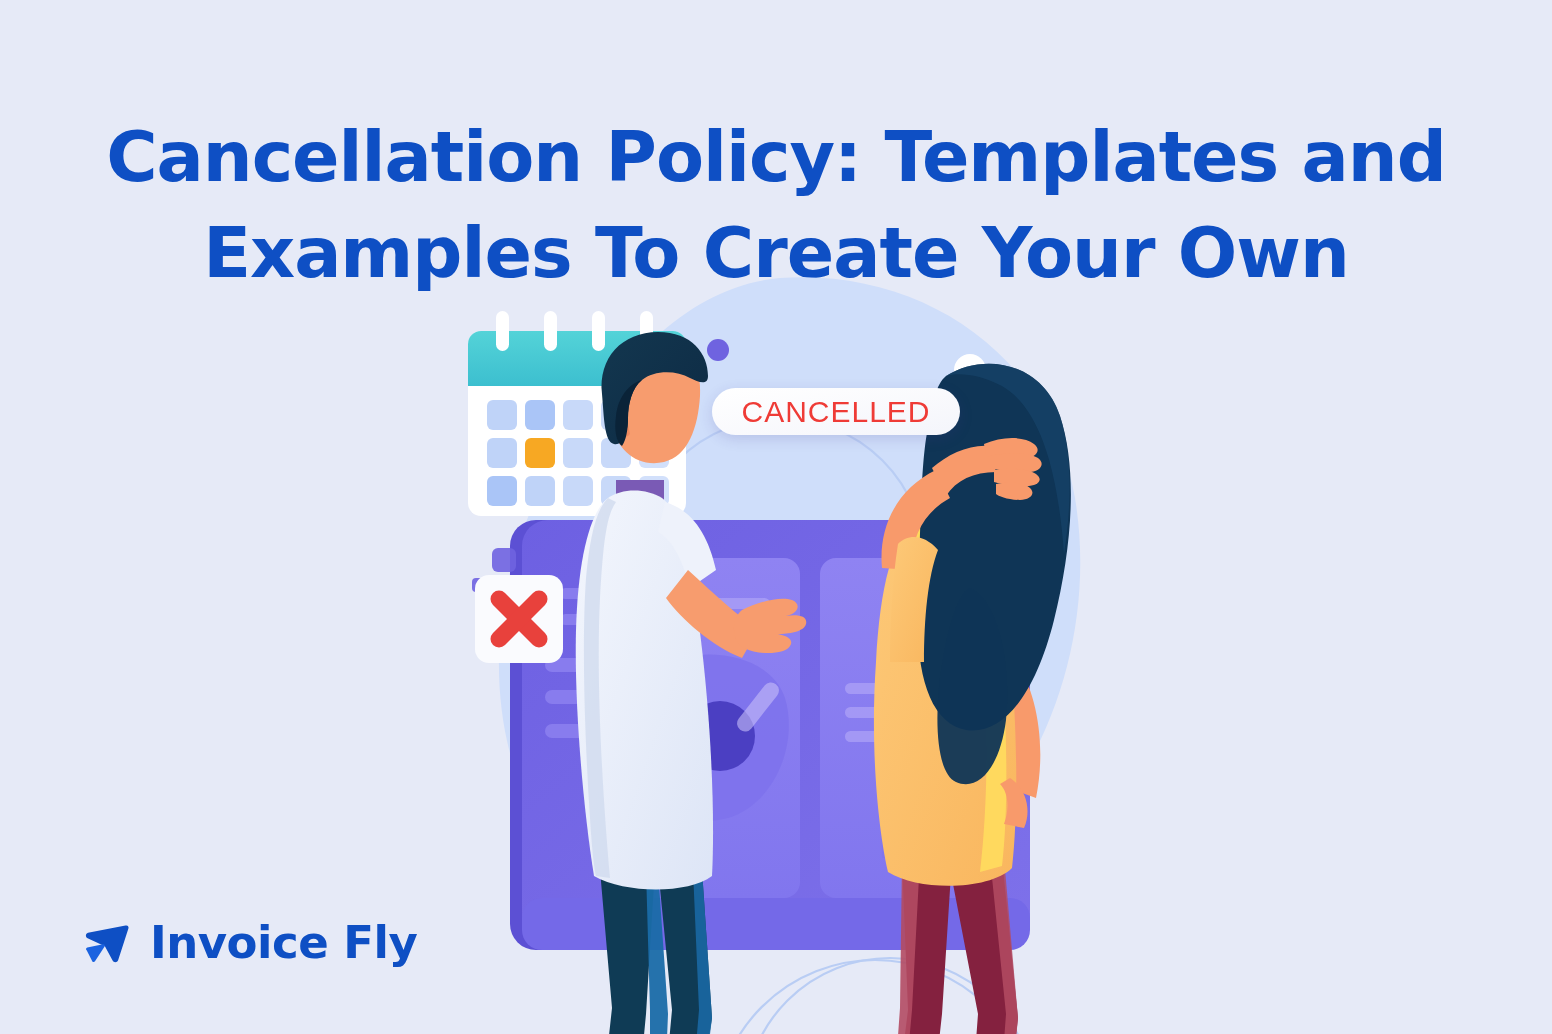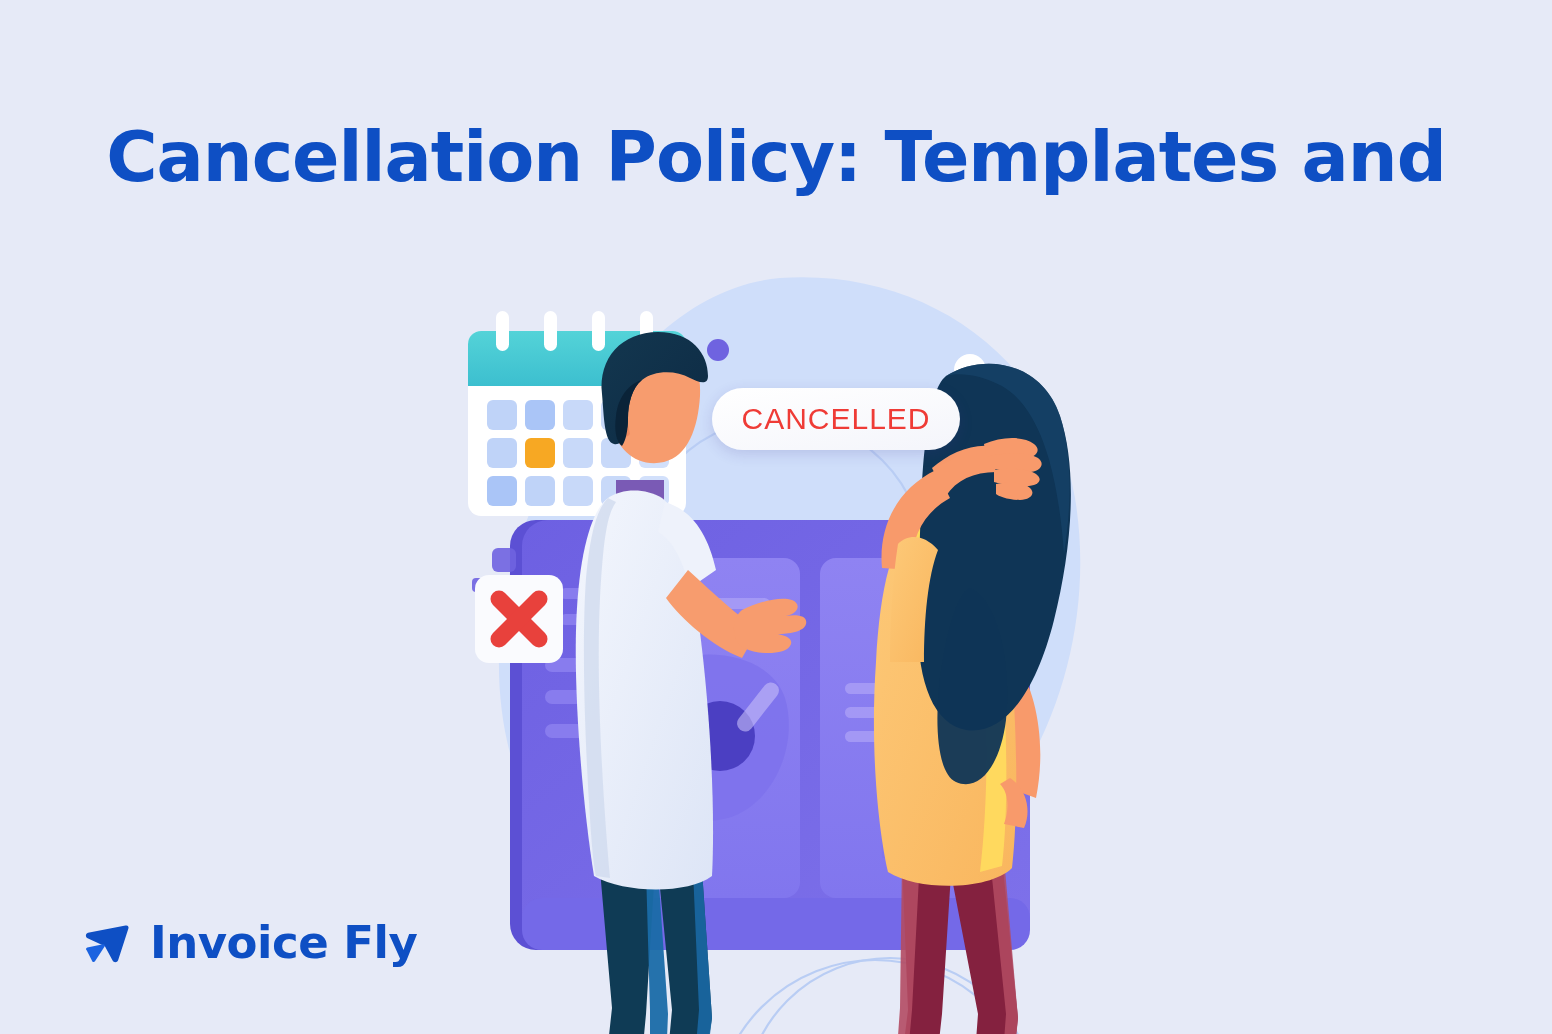--- a/index.html
+++ b/index.html
@@ -32,21 +32,21 @@
     position:absolute;
     left:450px;top:258px;
     width:670px;height:670px;
   }
   .stage svg{display:block;width:670px;height:670px;overflow:visible;}
 
   
   .pill{
     position:absolute;
     left:712px;top:388px;
-    width:248px;height:62px;
+    width:248px;height:47px;
     border-radius:31px;
     background:linear-gradient(170deg,#ffffff 0%,#f4f5fb 100%);
     box-shadow:0 4px 14px rgba(60,50,140,.16);
     display:flex;align-items:center;justify-content:center;
     z-index:6;
   }
   .pill span{
     color:#ef3b36;
     font-size:30px;
     letter-spacing:1.0px;
@@ -70,20 +70,21 @@
     line-height:1;
   }
 </style>
 </head>
 <body>
 
 <div class="page">
 
   <h1 class="title">
     <span class="ln">Cancellation Policy: Templates and</span>
+    <span class="ln">Examples To Create Your Own</span>
   </h1>
 
   <div class="stage">
     <svg viewBox="0 0 670 670" xmlns="http://www.w3.org/2000/svg">
       <defs>
         <linearGradient id="calHead" x1="0" y1="0" x2="0" y2="1">
           <stop offset="0%" stop-color="#54d3d8"></stop>
           <stop offset="100%" stop-color="#3cbfcf"></stop>
         </linearGradient>
         <linearGradient id="boardG" x1="0" y1="0" x2="1" y2="1">

